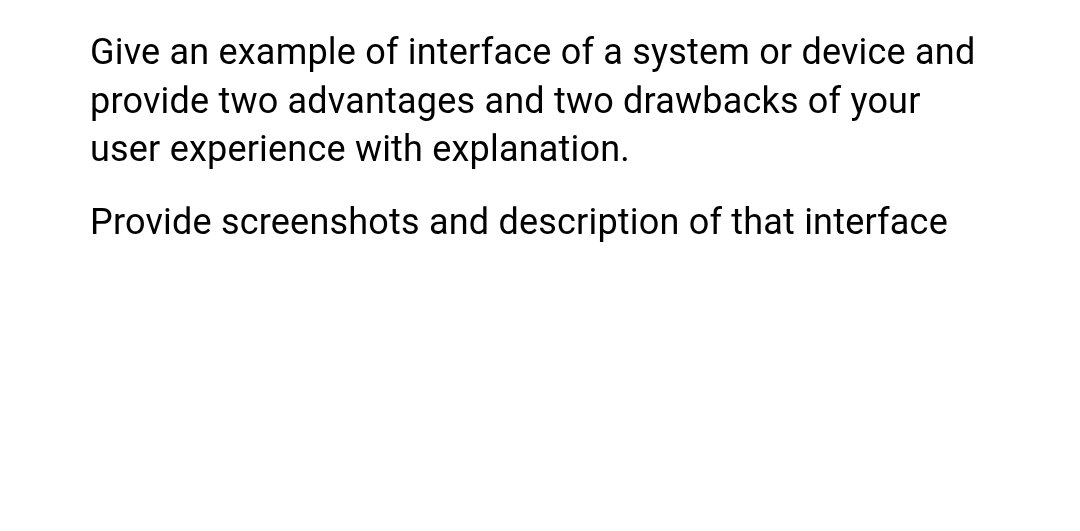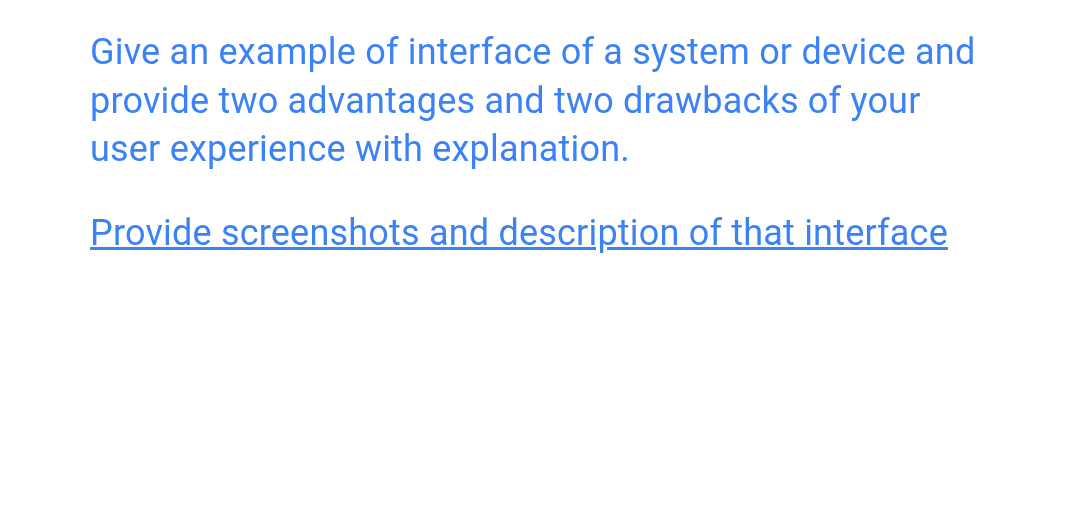--- a/index.html
+++ b/index.html
@@ -10,26 +10,25 @@
     body {
       width: 1080px;
       height: 531px;
       background: #ffffff;
       font-family: -apple-system, BlinkMacSystemFont, "Segoe UI", Roboto, Helvetica, Arial, sans-serif;
       padding: 28px 90px 0 90px;
     }
     .paragraph {
       font-size: 36px;
       line-height: 1.35;
-      color: #3b82f6;
+      color: #000000;
       font-weight: 400;
       letter-spacing: 0.2px;
     }
     .paragraph + .paragraph {
-      margin-top: 35px;
-      text-decoration: underline;
+      margin-top: 24px;
     }
   </style>
 </head>
 <body>
 
 <p class="paragraph">Give an example of interface of a system or device and provide two advantages and two drawbacks of your user experience with explanation.</p>
 <p class="paragraph">Provide screenshots and description of that interface</p>
 
 </body></html>

